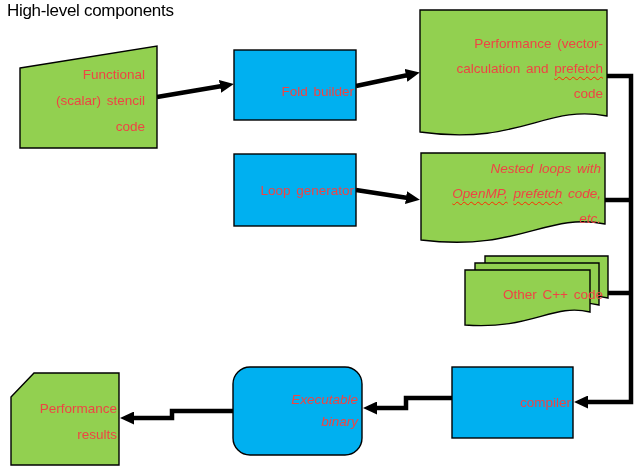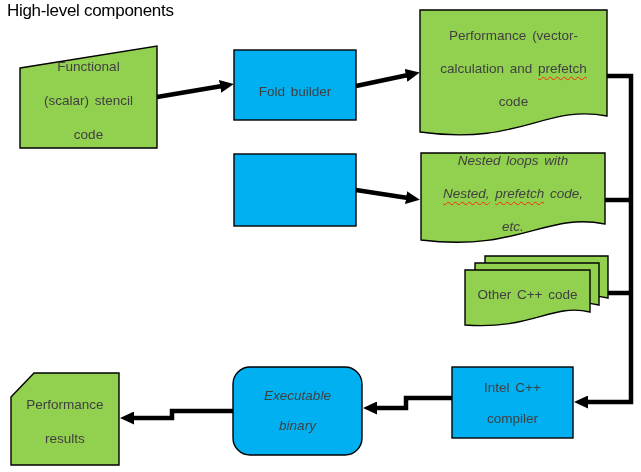--- a/index.html
+++ b/index.html
@@ -10,22 +10,22 @@
   .title {
     position:absolute; left:7px; top:1px; font-size:17px; color:#000;
     letter-spacing:-0.3px; white-space:nowrap;
   }
   svg.layer { position:absolute; left:0; top:0; }
   .green { fill:var(--green); stroke:#000; stroke-width:1.4; }
   .blue  { fill:var(--blue);  stroke:#000; stroke-width:1.4; }
   .conn  { stroke:var(--connector); stroke-width:4.5; fill:none; }
   .lbl {
     position:absolute; display:flex; flex-direction:column;
-    justify-content:center; align-items:center; text-align:center;
-    font-size:13.5px; color:#404040; line-height:25px; word-spacing:2px;gap:8px;
+    justify-content:center; align-items:flex-end; text-align:center;
+    font-size:13.5px; color:#ef4444; line-height:25px; word-spacing:2px;
   }
   .lh22 { line-height:22px; }
   .lh23 { line-height:23px; }
   .lh26 { line-height:26px; }
   .sq {
     text-decoration-line:underline; text-decoration-style:wavy;
     text-decoration-color:var(--misspell-underline);
     text-decoration-thickness:1px; text-underline-offset:3px;
   }
 </style>
@@ -58,56 +58,58 @@
     <path class="green" d="M 485 256 L 608 256 L 608 298 C 570 289, 550 316, 485 311 Z"></path>
     <path class="green" d="M 475 263 L 599 263 L 599 305 C 561 296, 541 323, 475 318 Z"></path>
     <path class="green" d="M 465 270 L 590 270 L 590 312 C 552 303, 532 330, 465 325 Z"></path>
     <rect class="blue" x="452" y="367" width="121" height="71"></rect>
     <rect class="blue" x="233" y="367" width="129" height="88" rx="17" ry="17"></rect>
     <path class="green" d="M 11 397 L 34 373 L 119 373 L 119 465 L 11 465 Z"></path>
   </svg>
 
   <div class="title">High-level components</div>
 
-  <div class="lbl lh26" style="left:22px; top:58px; width:133px; height:86px;">
+  <div class="lbl lh26" style="left:12px; top:58px; width:133px; height:86px;">
     <div>Functional</div>
     <div>(scalar) stencil</div>
     <div>code</div>
   </div>
 
   <div class="lbl" style="left:236px; top:52px; width:118px; height:78px;">
     <div>Fold builder</div>
   </div>
 
   <div class="lbl" style="left:424px; top:16px; width:179px; height:104px;">
     <div>Performance (vector-</div>
     <div>
       <span>calculation and</span>
       <span class="sq">prefetch</span>
     </div>
     <div>code</div>
   </div>
 
+  <div class="lbl" style="left:236px; top:156px; width:118px; height:68px;">
+    <div>Loop generator</div>
+  </div>
 
   <div class="lbl" style="left:425px; top:152px; width:176px; height:82px;font-style:italic;">
     <div>Nested loops with</div>
     <div>
-      <span class="sq">Nested,</span>
+      <span class="sq">OpenMP,</span>
       <span class="sq">prefetch</span>
       <span>code,</span>
     </div>
     <div>etc.</div>
   </div>
 
-  <div class="lbl" style="left:467px; top:272px; width:121px; height:44px;">
+  <div class="lbl" style="left:467px; top:272px; width:121px; height:44px;padding-left:15px;">
     <div>Other C++ code</div>
   </div>
 
   <div class="lbl lh23" style="left:454px; top:369px; width:117px; height:67px;">
-    <div>Intel C++</div>
     <div>compiler</div>
   </div>
 
   <div class="lbl lh22" style="left:237px; top:371px; width:121px; height:80px;font-style:italic;">
     <div>Executable</div>
     <div>binary</div>
   </div>
 
   <div class="lbl lh26" style="left:13px; top:392px; width:104px; height:60px;">
     <div>Performance</div>

